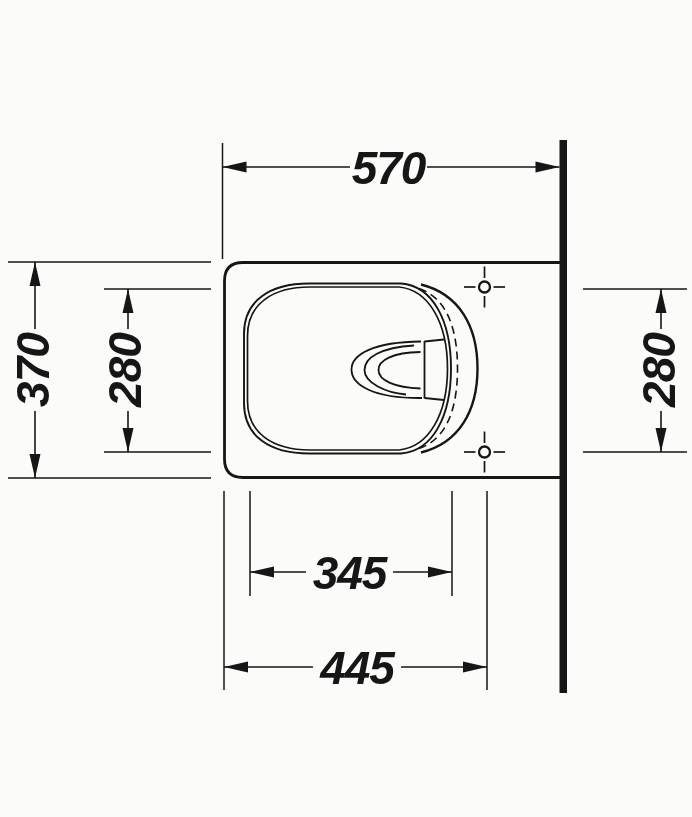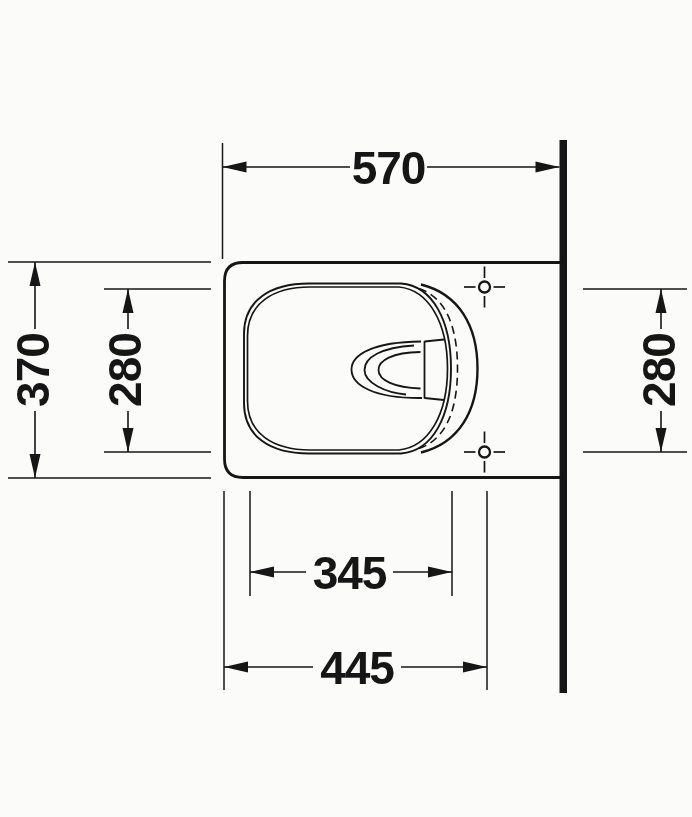--- a/index.html
+++ b/index.html
@@ -7,20 +7,21 @@
     padding: 0;
     background: #ffffff;
     font-family: "Liberation Sans", sans-serif;
   }
   .canvas {
     position: relative;
     width: 692px;
     height: 817px;
     background: #fbfbf9;
     overflow: hidden;
+    font-style: italic;
   }
   svg { display: block; }
   
   .dimline  { stroke: #161616; stroke-width: 1.6; fill: none; }
   .extline  { stroke: #161616; stroke-width: 1.5; fill: none; }
   .arrow    { fill: #161616; stroke: none; }
   .body-ln  { stroke: #161616; stroke-width: 2.8; fill: none;
               stroke-linecap: round; }
   .rim-ln   { stroke: #161616; stroke-width: 1.9; fill: none; }
   .rim-ln2  { stroke: #161616; stroke-width: 1.7; fill: none; }

